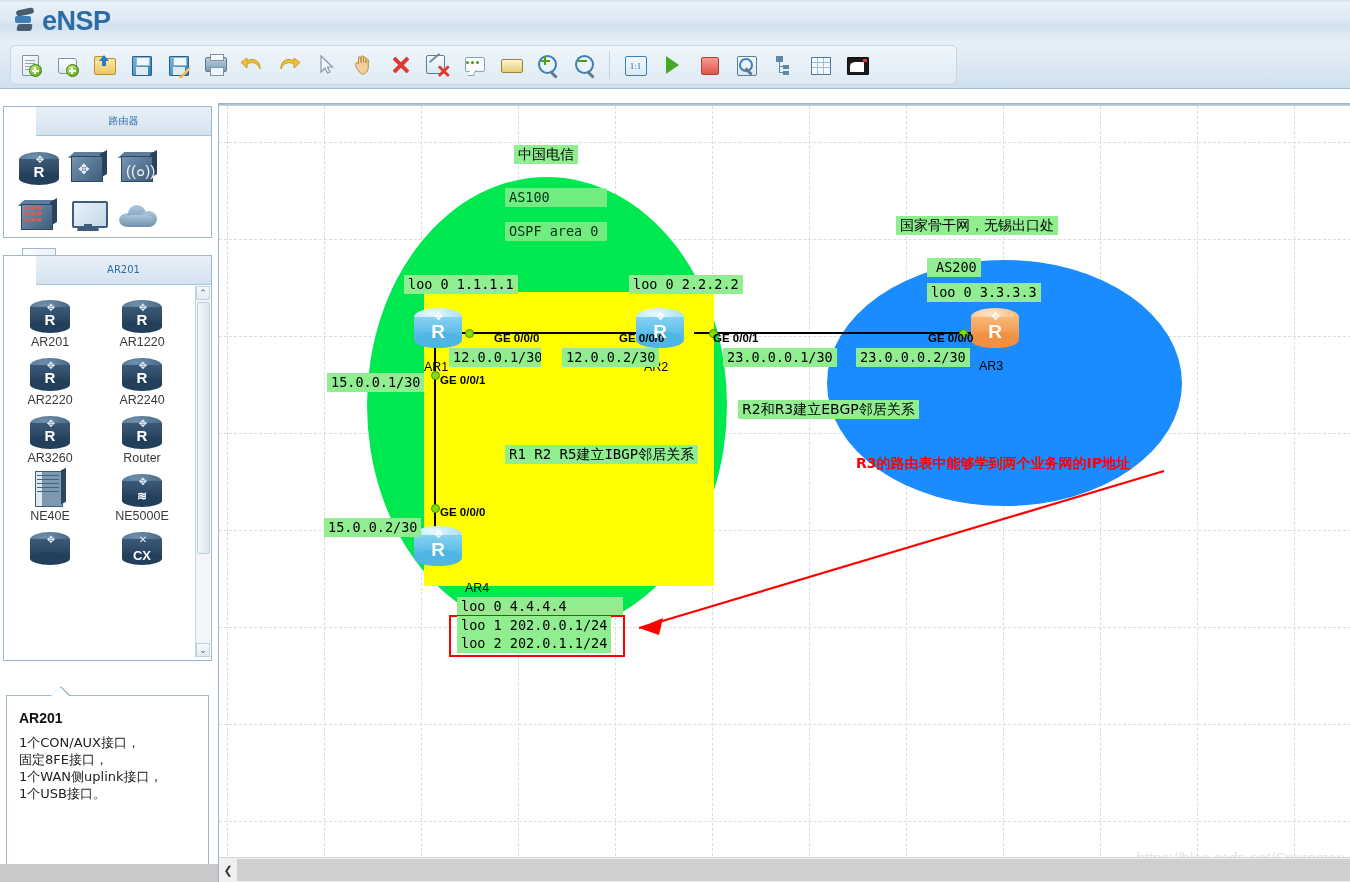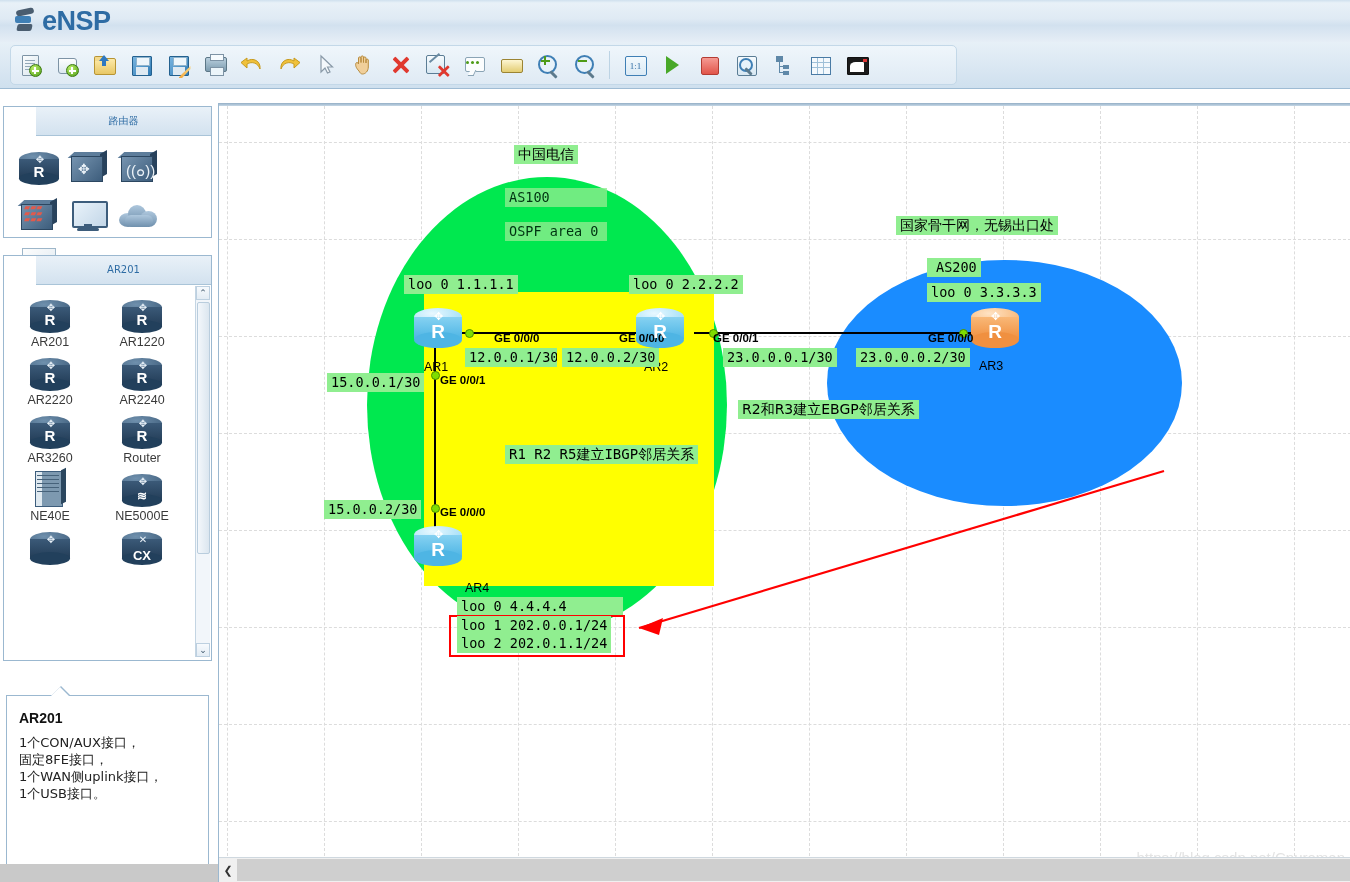--- a/index.html
+++ b/index.html
@@ -689,35 +689,36 @@
       <div class="lblbox" style="left:185px;top:172px;">loo 0 1.1.1.1</div>
       <div class="lblbox" style="left:410px;top:172px;">loo 0 2.2.2.2</div>
 
       <div class="plain ifname" style="left:275px;top:229px;">GE 0/0/0</div>
       <div class="plain ifname" style="left:400px;top:229px;">GE 0/0/0</div>
       <div class="plain ifname" style="left:494px;top:229px;">GE 0/0/1</div>
       <div class="plain ifname" style="left:709px;top:229px;">GE 0/0/0</div>
       <div class="plain ifname" style="left:221px;top:271px;">GE 0/0/1</div>
       <div class="plain ifname" style="left:221px;top:403px;">GE 0/0/0</div>
 
-      <div class="lblbox" style="left:246px;top:245px;width:84px;overflow:hidden;">12.0.0.1/30</div>
+      <div class="lblbox" style="left:230px;top:245px;width:84px;overflow:hidden;">12.0.0.1/30</div>
       <div class="lblbox" style="left:343px;top:245px;">12.0.0.2/30</div>
       <div class="lblbox" style="left:472px;top:245px;margin-left:32px;">23.0.0.0.1/30</div>
       <div class="lblbox" style="left:637px;top:245px;">23.0.0.0.2/30</div>
       <div class="lblbox" style="left:108px;top:270px;">15.0.0.1/30</div>
-      <div class="lblbox" style="left:105px;top:397px;">15.0.0.2/30</div>
+      <div class="lblbox" style="left:105px;top:415px;">15.0.0.2/30</div>
 
       <div class="lblbox cn" style="left:519px;top:297px;">R2和R3建立EBGP邻居关系</div>
       <div class="lblbox cn" style="left:286px;top:342px;font-family:'DejaVu Sans Mono',monospace;">R1 R2 R5建立IBGP邻居关系</div>
 
       <div class="lblbox" style="left:238px;top:494px;width:158px;">loo 0 4.4.4.4</div>
       <div class="redbox" style="left:230px;top:512px;width:172px;height:38px;"></div>
       <div class="lblbox" style="left:238px;top:513px;">loo 1 202.0.0.1/24</div>
       <div class="lblbox" style="left:238px;top:531px;">loo 2 202.0.1.1/24</div>
 
+      <div class="redtext" style="left:637px;top:352px;">R3的路由表中能够学到两个业务网的IP地址</div>
       <svg style="position:absolute;left:390px;top:360px;width:580px;height:190px;overflow:visible;">
         <line x1="555" y1="8" x2="30" y2="165" stroke="#ff0000" stroke-width="2.2"></line>
         <polygon points="30,165 54,155 50,172" fill="#ff0000"></polygon>
       </svg>
     </div>
 
     <div class="watermark">https://blog.csdn.net/Cpureman</div>
 
     <div class="hscroll">
       <div class="harrow">❮</div>

